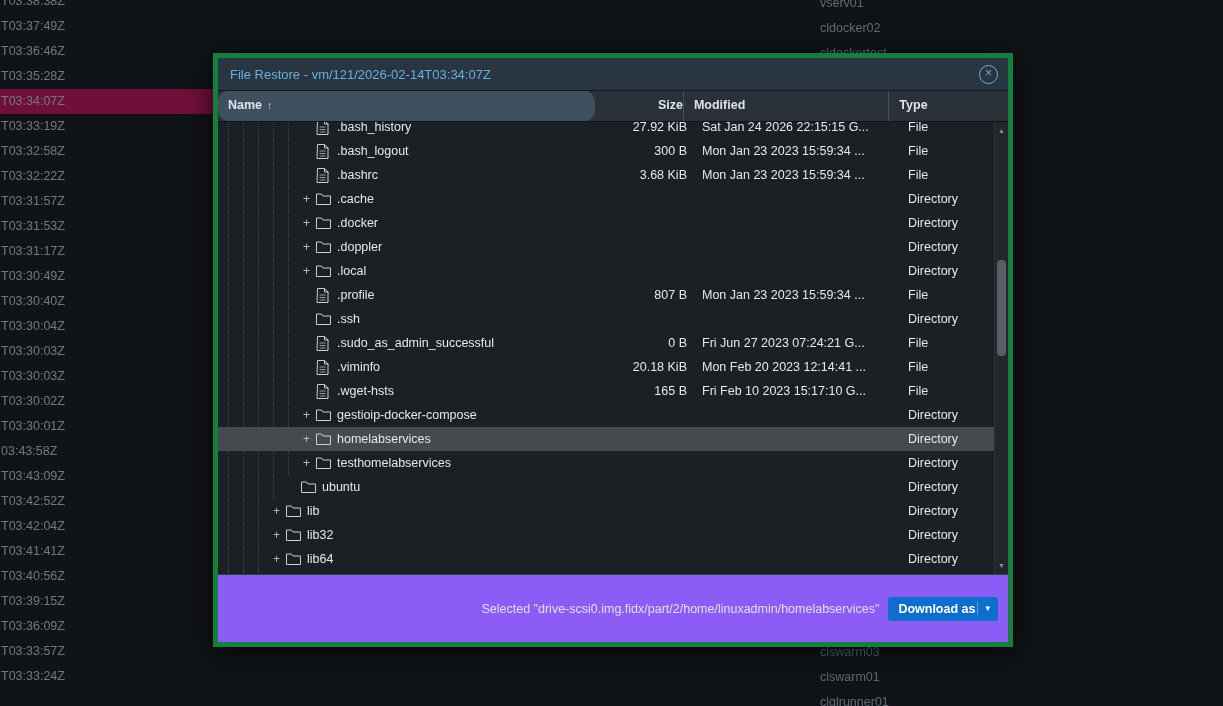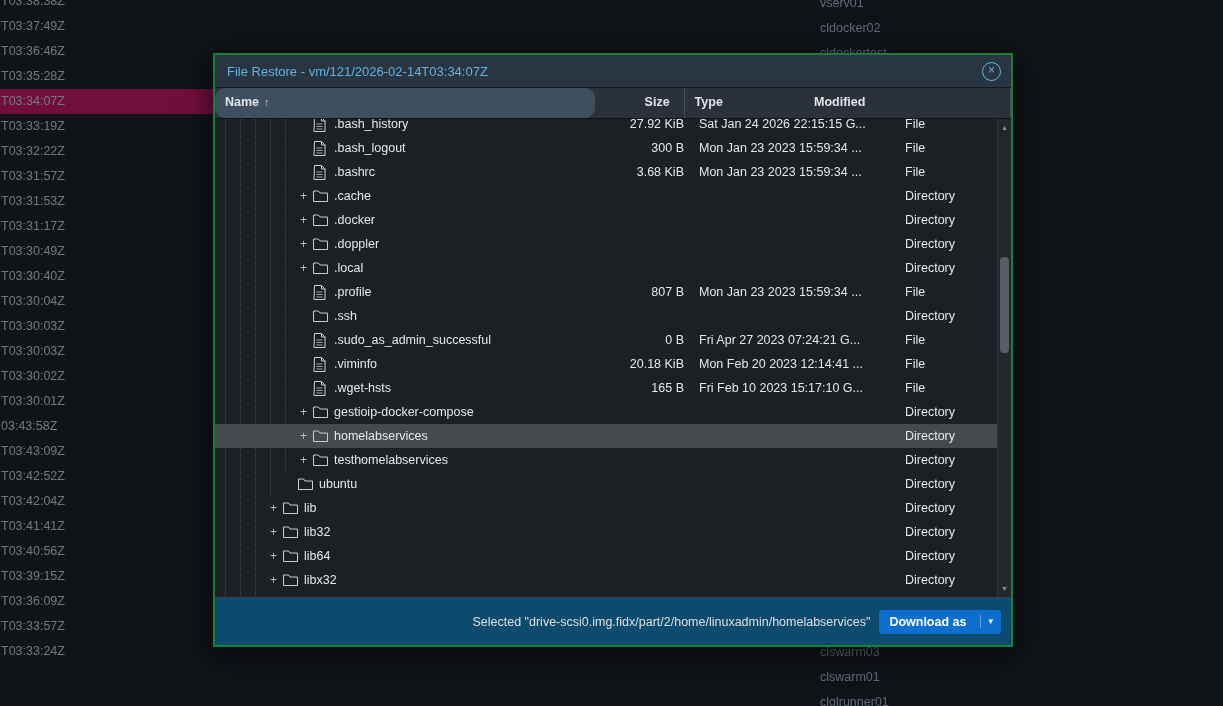--- a/index.html
+++ b/index.html
@@ -17,37 +17,37 @@
   .bg-row.hl { background:#be185d; }
   #host-col-top { position:absolute; top:-9px; left:820px; }
   #host-col-bottom { position:absolute; top:640px; left:820px; }
   .host-row { height:25px; line-height:25px; font-size:12.5px; color:#9fb4c6; }
 
   .mask { position:absolute; inset:0; background:rgba(5,7,9,0.42); z-index:1; }
 
   
   .dialog {
     position:absolute; left:213px; top:53px; width:800px; height:594px; z-index:2;
-    background:#1b2025; border:2px solid #15803d;
+    background:#1b2025; border:5px solid #15803d;
     box-shadow:0 6px 28px rgba(0,0,0,0.7);
     display:flex; flex-direction:column; box-sizing:border-box;
   }
   .titlebar { flex:0 0 32px; background:#293541; display:flex; align-items:center; padding:0 10px 0 12px; border-bottom:1px solid #151a20; }
   .title { color:var(--accent_blue,#65b1e0); font-size:13px; flex:1; white-space:nowrap; overflow:hidden; }
   .close {
     width:17px; height:17px; border:1px solid var(--accent_blue,#65b1e0); border-radius:50%;
     color:var(--accent_blue,#65b1e0); font-size:12px; line-height:15px; text-align:center; cursor:pointer; flex:0 0 auto;
   }
 
   .grid-header { flex:0 0 30px; background:#2a3139; display:flex; border-bottom:1px solid #11151a; }
   .hcell { box-sizing:border-box; font-size:12.5px; font-weight:700; color:#e0e4e7; line-height:29px;
            border-right:1px solid #454d55; padding:0 10px; white-space:nowrap; cursor:pointer; }
   .h-name { width:382px; background:var(--header_highlight,#3e4f60);border-radius:10px; }
   .h-name .sort { font-size:11px; color:#c3c9cf; margin-left:5px; font-weight:400; }
-  .h-size { width:90px; text-align:right; padding-right:14px; }
+  .h-size { width:90px; text-align:right; padding-right:0; }
   .h-mod  { width:208px; }
   .h-type { width:120px; border-right:none; }
 
   .grid-body { flex:1 1 auto; position:relative; overflow:hidden; background:#1b2025; }
   #rows { margin-top:-7px; }
   .row { height:24px; display:flex; align-items:center; font-size:12.5px; color:#e6e8ea; width:785px; cursor:default; }
   .row.selected { background:var(--selection_gray,#46494d); }
   .c-name { width:382px; box-sizing:border-box; padding-left:10px; display:flex; align-items:center; height:24px; overflow:hidden; white-space:nowrap; }
   .guide { flex:0 0 15px; height:24px; border-left:1px dotted #3e444b; box-sizing:border-box; }
   .expander { flex:0 0 13px; color:#b4bac0; font-size:12px; line-height:24px; cursor:pointer; }
@@ -56,40 +56,41 @@
   .c-size { width:90px; text-align:right; box-sizing:border-box; padding-right:3px; white-space:nowrap; }
   .c-mod  { width:208px; box-sizing:border-box; padding-left:12px; white-space:nowrap; overflow:hidden; }
   .c-type { width:105px; box-sizing:border-box; padding-left:10px; }
 
   .scrollbar { position:absolute; top:0; right:0; width:14px; height:100%; background:#23272c; border-left:1px solid #2e3338; box-sizing:border-box; cursor:pointer; }
   .sb-arrow { position:absolute; left:0; width:100%; text-align:center; font-size:7px; color:#8a9097; }
   .sb-arrow.up { top:5px; }
   .sb-arrow.down { bottom:5px; }
   .sb-thumb { position:absolute; left:2px; width:9px; top:138px; height:96px; background:#575e66; border-radius:4px; }
 
-  .footer { flex:0 0 35px; border-top:1px solid #3a4046; background:#0c4a6e; display:flex; align-items:center; justify-content:flex-end; padding:6px 10px; gap:9px; }
+  .footer { flex:0 0 35px; border-top:1px solid #3a4046; background:#8b5cf6; display:flex; align-items:center; justify-content:flex-end; padding:16px 10px; gap:9px; }
   .sel-text { color:#dde0e3; font-size:12.5px; white-space:nowrap; }
   .dl-btn {
     background:var(--button_blue,#0d6ecd); color:#ffffff; border:none; border-radius:3px; height:24px;
     font-family:"Liberation Sans",sans-serif; font-size:12.5px; font-weight:700;
-    display:flex; align-items:center; padding:0 8px 0 10px; gap:14px; cursor:pointer;
+    display:flex; align-items:center; padding:0 8px 0 10px; gap:2px; cursor:pointer;
   }
   .dl-btn .chev { font-size:9px; border-left:1px solid rgba(255,255,255,0.35); padding-left:7px; line-height:13px; font-weight:400; }
 </style>
 </head>
 <body>
 
 <div class="bg-layer">
   <div id="snap-col">
       <div class="bg-row">T03:38:38Z</div>
       <div class="bg-row">T03:37:49Z</div>
       <div class="bg-row">T03:36:46Z</div>
       <div class="bg-row">T03:35:28Z</div>
       <div class="bg-row hl">T03:34:07Z</div>
       <div class="bg-row">T03:33:19Z</div>
+      <div class="bg-row">T03:32:58Z</div>
       <div class="bg-row">T03:32:22Z</div>
       <div class="bg-row">T03:31:57Z</div>
       <div class="bg-row">T03:31:53Z</div>
       <div class="bg-row">T03:31:17Z</div>
       <div class="bg-row">T03:30:49Z</div>
       <div class="bg-row">T03:30:40Z</div>
       <div class="bg-row">T03:30:04Z</div>
       <div class="bg-row">T03:30:03Z</div>
       <div class="bg-row">T03:30:03Z</div>
       <div class="bg-row">T03:30:02Z</div>
@@ -122,22 +123,22 @@
   <div class="titlebar">
     <span class="title">File Restore - vm/121/2026-02-14T03:34:07Z</span>
     <span class="close">×</span>
   </div>
 
   <div class="grid-header">
     <div class="hcell h-name">
       <span>Name</span><span class="sort">↑</span>
     </div>
     <div class="hcell h-size">Size</div>
+    <div class="hcell h-mod">Modified</div>
     <div class="hcell h-type">Type</div>
-    <div class="hcell h-mod">Modified</div>
   </div>
 
   <div class="grid-body">
     <div id="rows">
         <div class="row">
           <div class="c-name">
             <div class="guide"></div>
             <div class="guide"></div>
             <div class="guide"></div>
             <div class="guide"></div>
@@ -325,21 +326,21 @@
             <div class="ficon">
               <svg width="13" height="15" viewBox="0 0 13 15">
                 <path d="M1.5 .5 h7 l3.5 3.5 v10.5 h-11 z" fill="none" stroke="#c9ced3"></path>
                 <path d="M8.5 .5 v3.5 h4" fill="none" stroke="#c9ced3"></path>
                 <path d="M3.5 7 h6 M3.5 9.5 h6 M3.5 12 h6" stroke="#9aa1a8" stroke-width="1"></path>
               </svg>
             </div>
             <div class="label">.sudo_as_admin_successful</div>
           </div>
           <div class="c-size">0 B</div>
-          <div class="c-mod">Fri Apr 27 2023 07:24:21 G...</div>
+          <div class="c-mod">Fri Jun 27 2023 07:24:21 G...</div>
           <div class="c-type">File</div>
         </div>
         <div class="row">
           <div class="c-name">
             <div class="guide"></div>
             <div class="guide"></div>
             <div class="guide"></div>
             <div class="guide"></div>
             <div class="guide"></div>
             <div class="expander"></div>

